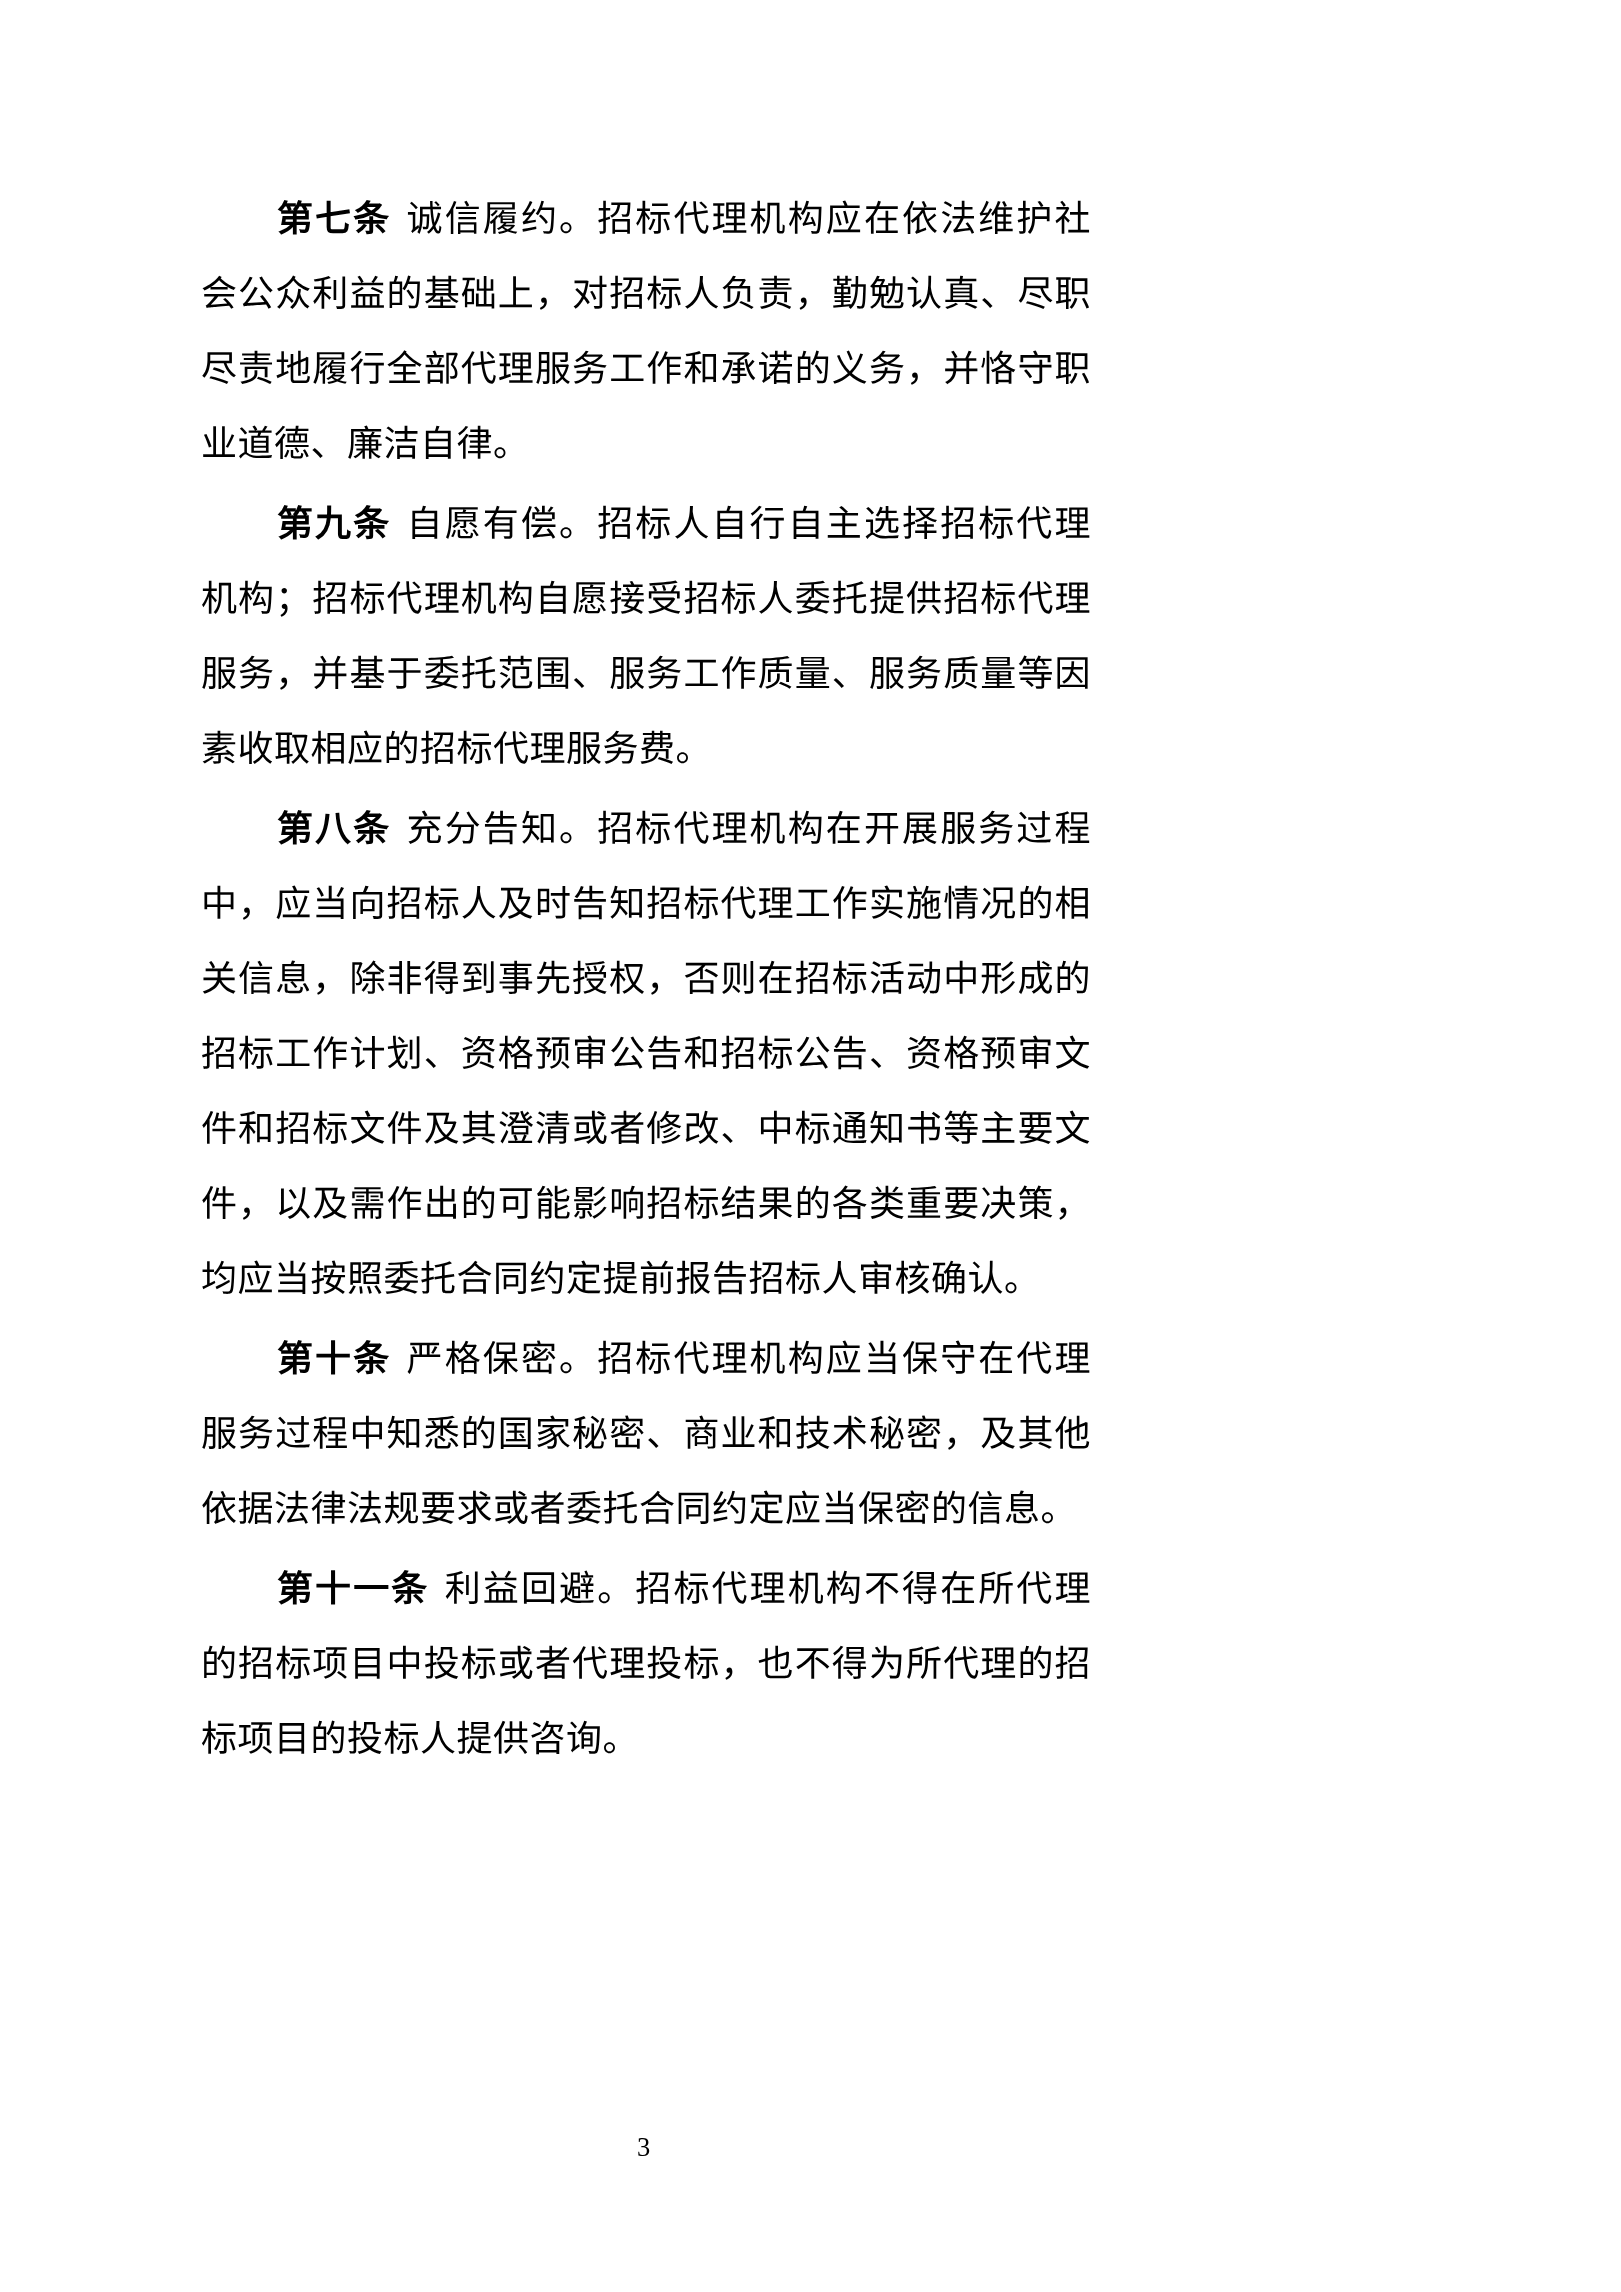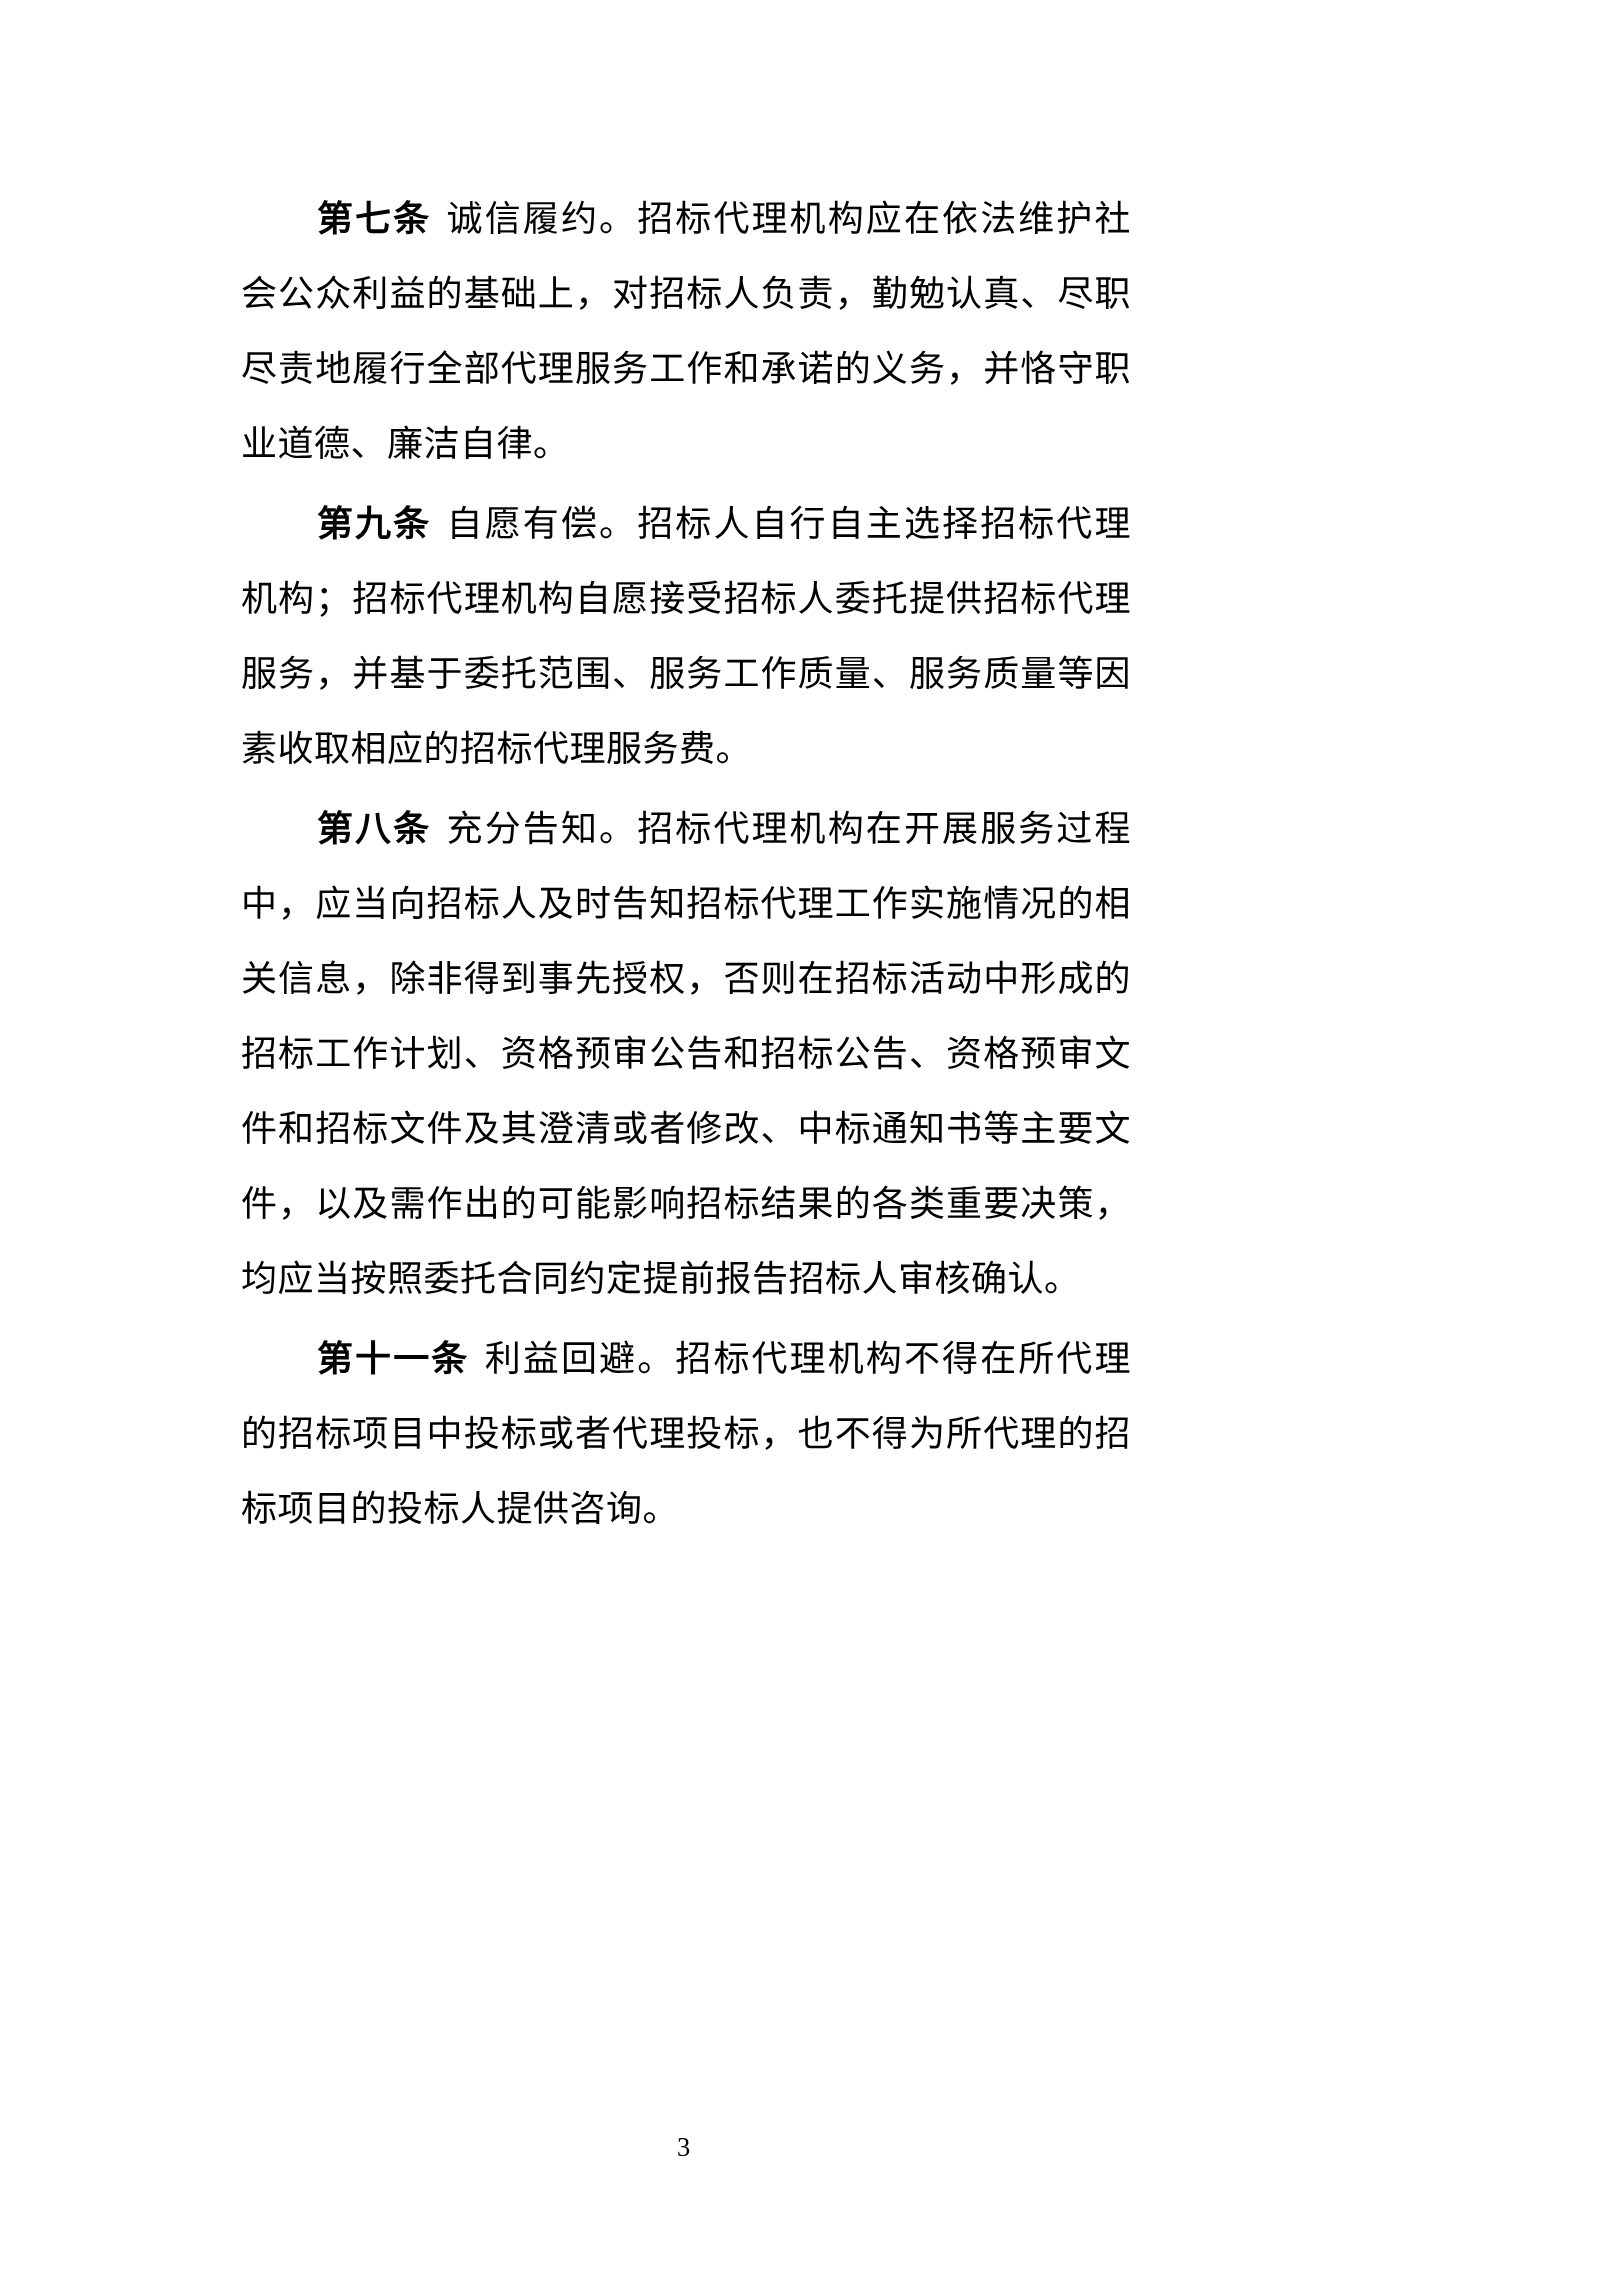--- a/index.html
+++ b/index.html
@@ -16,21 +16,20 @@
     overflow: hidden;
   }
   .page {
     position: absolute;
     top: 0;
     left: 0;
     width: 1287px;
     height: 2293px;
     box-sizing: border-box;
     padding: 181px 196px 0 201px;
-    margin-left: 40px;
   }
   .body-text {
     font-size: 36px;
     line-height: 75px;
     letter-spacing: 0.5px;
     text-align: justify;
     text-justify: inter-ideograph;
   }
   .para {
     margin: 0 0 4.9px 0;
@@ -65,20 +64,23 @@
     </p>
 
     <p class="para">
       <span class="art-label">第九条</span><span class="art-gap"></span><span>自愿有偿。招标人自行自主选择招标代理机构；招标代理机构自愿接受招标人委托提供招标代理服务，并基于委托范围、服务工作质量、服务质量等因素收取相应的招标代理服务费。</span>
     </p>
 
     <p class="para">
       <span class="art-label">第八条</span><span class="art-gap"></span><span>充分告知。招标代理机构在开展服务过程中，应当向招标人及时告知招标代理工作实施情况的相关信息，除非得到事先授权，否则在招标活动中形成的招标工作计划、资格预审公告和招标公告、资格预审文件和招标文件及其澄清或者修改、中标通知书等主要文件，以及需作出的可能影响招标结果的各类重要决策，均应当按照委托合同约定提前报告招标人审核确认。</span>
     </p>
 
+    <p class="para">
+      <span class="art-label">第十条</span><span class="art-gap"></span><span>严格保密。招标代理机构应当保守在代理服务过程中知悉的国家秘密、商业和技术秘密，及其他依据法律法规要求或者委托合同约定应当保密的信息。</span>
+    </p>
 
     <p class="para">
       <span class="art-label">第十一条</span><span class="art-gap"></span><span>利益回避。招标代理机构不得在所代理的招标项目中投标或者代理投标，也不得为所代理的招标项目的投标人提供咨询。</span>
     </p>
 
   </div>
   <div class="page-number">3</div>
 </div>
 
 

